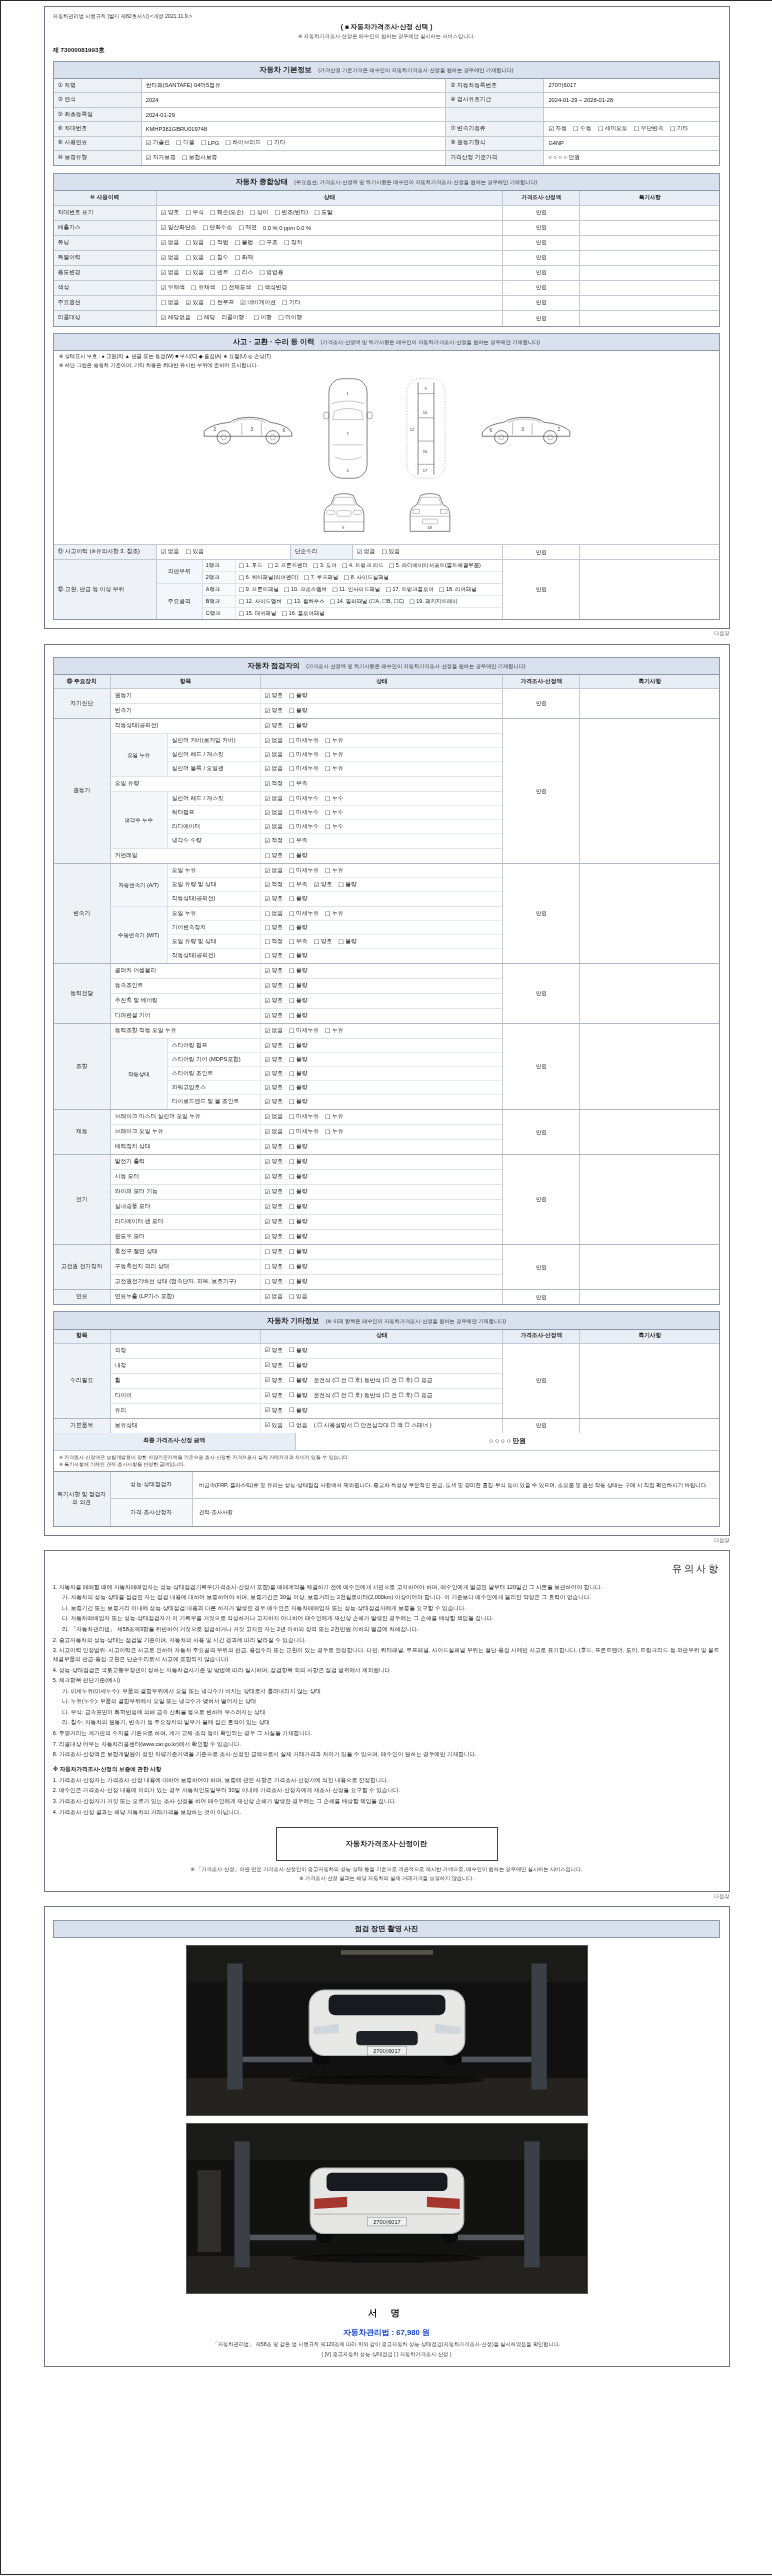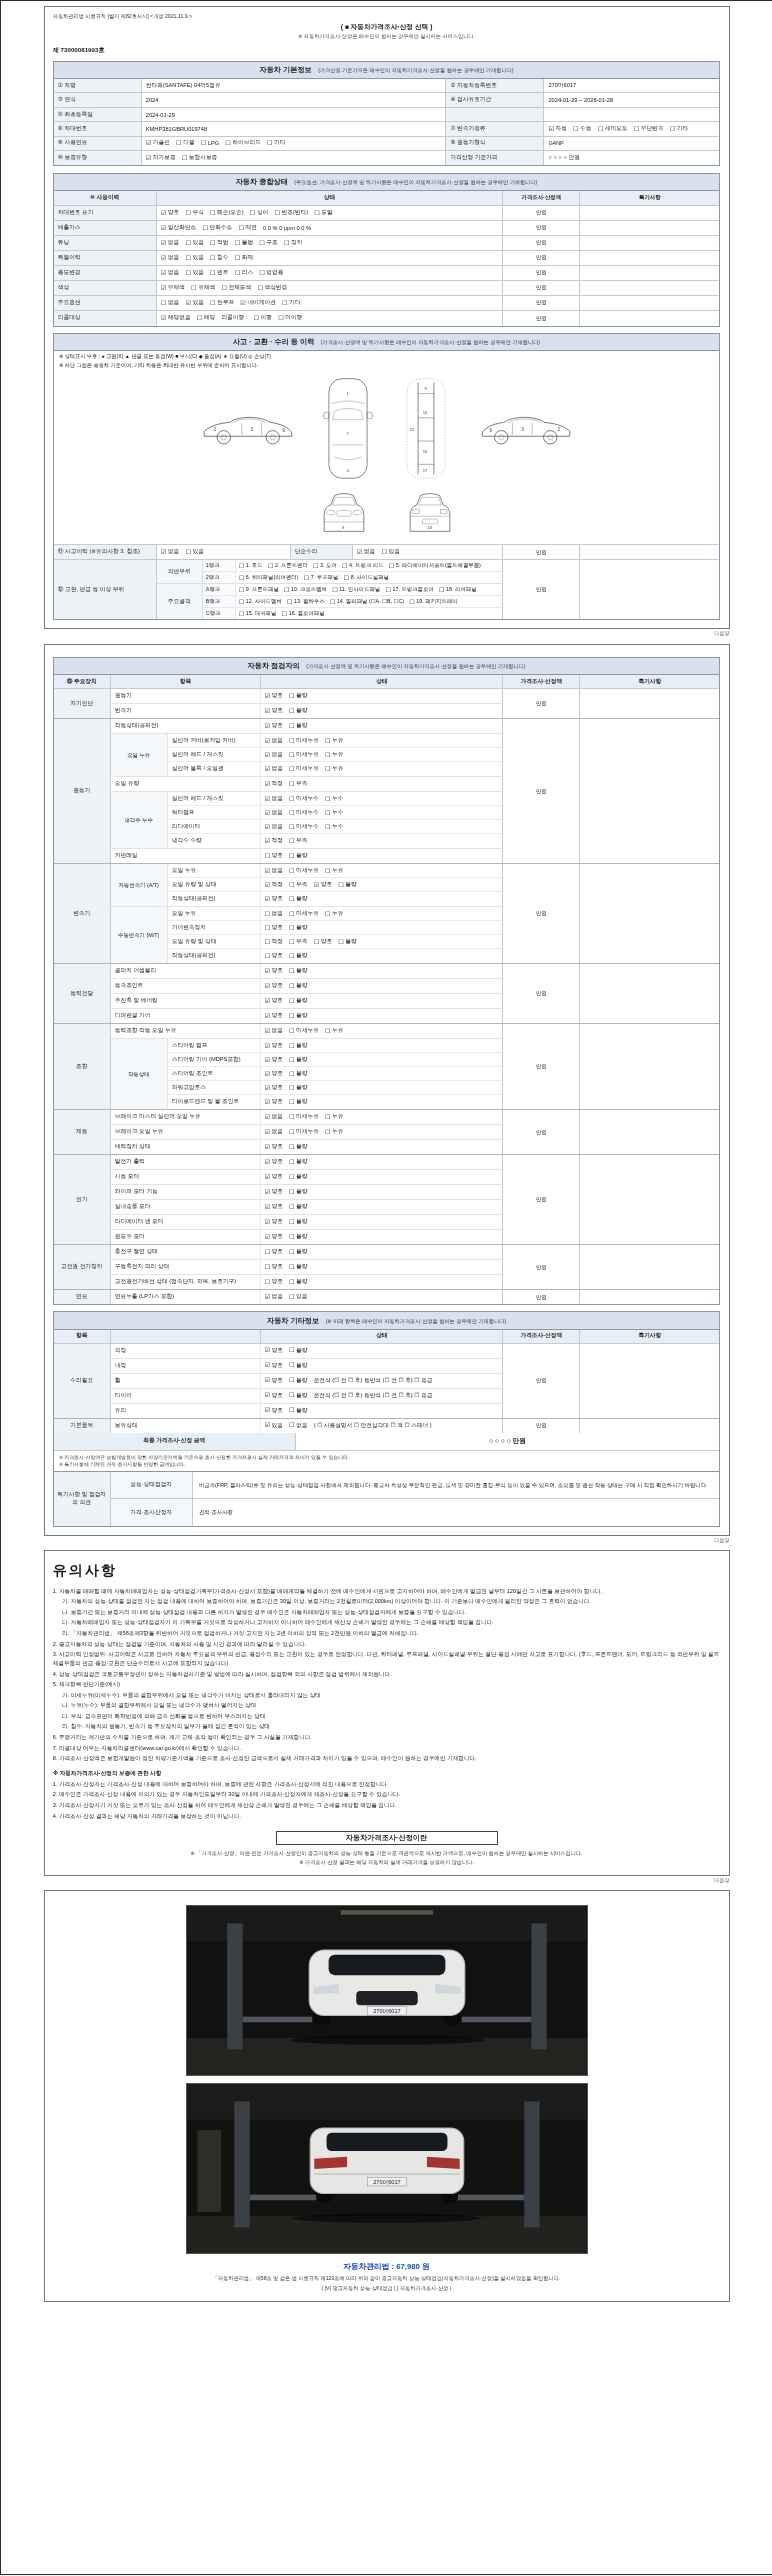--- a/index.html
+++ b/index.html
@@ -103,25 +103,25 @@
   .final-value{flex:1;display:flex;align-items:center;justify-content:center;font-weight:bold;font-size:6.7px;}
   .final-notes{padding:2.6px 5.2px;font-size:4.9px;color:#333;line-height:1.5;}
   .rem{display:flex;border:0.5px solid #8d98a6;border-top:none;font-size:5.7px;}
   .rem-head{width:57px;flex:none;background:#eef2f7;display:flex;align-items:center;justify-content:center;text-align:center;padding:3.1px;border-right:0.5px solid #c3cad4;}
   .rem-col{flex:1;display:flex;flex-direction:column;}
   .rem-row{display:flex;border-bottom:0.5px solid #c3cad4;min-height:27px;}
   .rem-row:last-child{border-bottom:none;}
   .rem-who{width:82px;flex:none;background:#f5f8fb;display:flex;align-items:center;justify-content:center;border-right:0.5px solid #c3cad4;}
   .rem-text{flex:1;padding:3.1px 6.2px;display:flex;align-items:center;font-size:5.4px;color:#222;line-height:1.55;}
   
-  .notice-title{text-align:left;font-weight:bold;font-size:14px;margin:4.1px 0 7.2px;letter-spacing:2.1px;}
+  .notice-title{text-align:right;font-weight:normal;font-size:10px;margin:4.1px 0 7.2px;letter-spacing:2.1px;}
   .np{font-size:5.6px;line-height:1.62;margin:1.5px 0;color:#1c1c1c;}
   .np.i{margin-left:9.3px;}
   .np.b{font-weight:bold;margin-top:6.2px;}
-  .price-box{width:222px;margin:10.3px auto 5.2px;border:0.8px solid #444;text-align:center;padding:1px;font-weight:bold;font-size:7.2px;}
+  .price-box{width:222px;margin:10.3px auto 5.2px;border:0.8px solid #444;text-align:center;padding:11px;font-weight:bold;font-size:7.2px;}
   .pb-line{text-align:center;font-size:5.2px;color:#333;margin:1.5px 0;}
   
   .photo-wrap{display:flex;flex-direction:column;align-items:center;gap:7.2px;margin-top:7.2px;}
   svg.photo{width:402px;height:171px;border:0.5px solid #555;display:block;background:#111;}
   .sign-title{text-align:center;font-weight:bold;font-size:9.3px;letter-spacing:5.2px;margin-top:12.4px;}
   .fee{text-align:center;color:#1646c6;font-weight:bold;font-size:7.7px;margin-top:8.2px;}
   .sign-line{text-align:center;font-size:5.2px;color:#333;margin-top:3.1px;}
 </style>
 </head>
 <body>
@@ -1978,20 +1978,23 @@
 
         <p class="np">4. 가격조사·산정 결과는 해당 자동차의 거래가격을 보장하는 것이 아닙니다.</p>
       </div>
     <div class="price-box">자동차가격조사·산정이란</div>
     <div class="pb-line">※ 「가격조사·산정」이란 전문 가격조사·산정인이 중고자동차의 성능·상태 등을 기준으로 객관적으로 제시한 가액으로, 매수인이 원하는 경우에만 실시하는 서비스입니다.</div>
     <div class="pb-line">※ 가격조사·산정 결과는 해당 자동차의 실제 거래가격을 보장하지 않습니다.</div>
   </div>
   <div class="next">다음장</div>
 
   <div class="page">
+    <div class="sec-head">
+      <span class="sec-title">점검 장면 촬영 사진</span>
+    </div>
     <div class="photo-wrap">
 
       <svg class="photo" viewBox="0 0 780 330">
         <rect x="0" y="0" width="780" height="330" fill="#111111"></rect>
         <rect x="0" y="0" width="780" height="70" fill="#1a1a18"></rect>
         <rect x="0" y="258" width="780" height="72" fill="#24231f"></rect>
         <rect x="300" y="8" width="180" height="9" fill="#55544a"></rect>
         <g>
           <rect x="78" y="34" width="30" height="246" fill="#3b4046"></rect>
           <rect x="672" y="34" width="30" height="246" fill="#3b4046"></rect>
@@ -2031,20 +2034,21 @@
           <polygon points="248,146 312,142 312,162 248,166" fill="#a5352f"></polygon>
           <polygon points="532,146 468,142 468,162 532,166" fill="#a5352f"></polygon>
           <path d="M248 176 L532 176" stroke="#c7c9c5" stroke-width="3"></path>
           <rect x="352" y="182" width="76" height="17" fill="#eef0f2" stroke="#888888"></rect>
           <text x="390" y="195" text-anchor="middle" font-size="11" fill="#1a1a1a">270머6017</text>
         </g>
         <ellipse cx="390" cy="262" rx="185" ry="9" fill="#000000" opacity="0.55"></ellipse>
       </svg>
     </div>
 
+    <div class="sign-title">서  명</div>
     <div class="fee">
       <span>자동차관리법 :</span>
       <span>67,980 원</span>
     </div>
     <p class="sign-line">「자동차관리법」 제58조 및 같은 법 시행규칙 제120조에 따라 위와 같이 중고자동차 성능·상태점검(자동차가격조사·산정)을 실시하였음을 확인합니다.</p>
     <p class="sign-line">( [V] 중고자동차 성능·상태점검    [  ] 자동차가격조사·산정 )</p>
   </div>
 
 </div>
 

